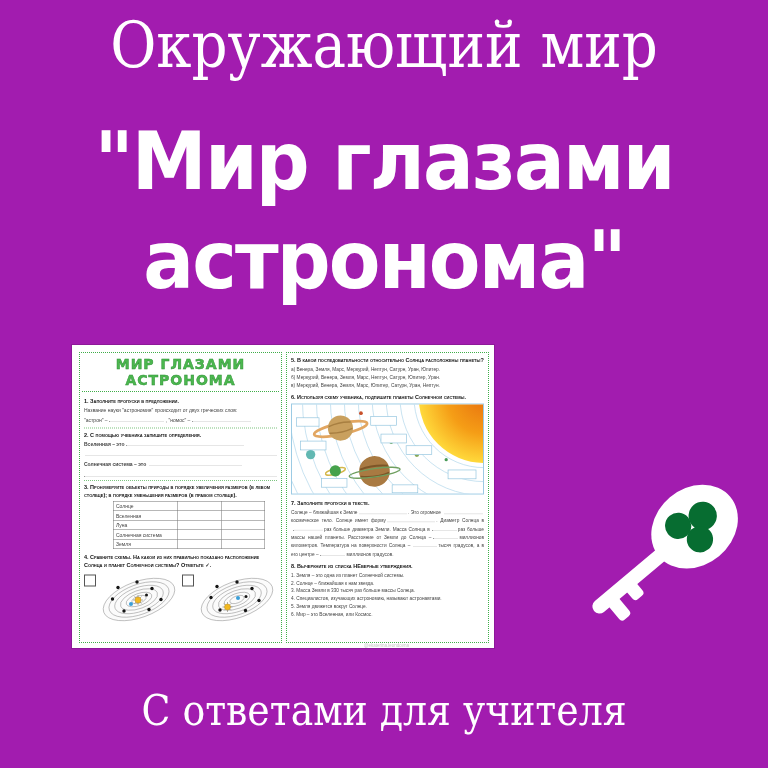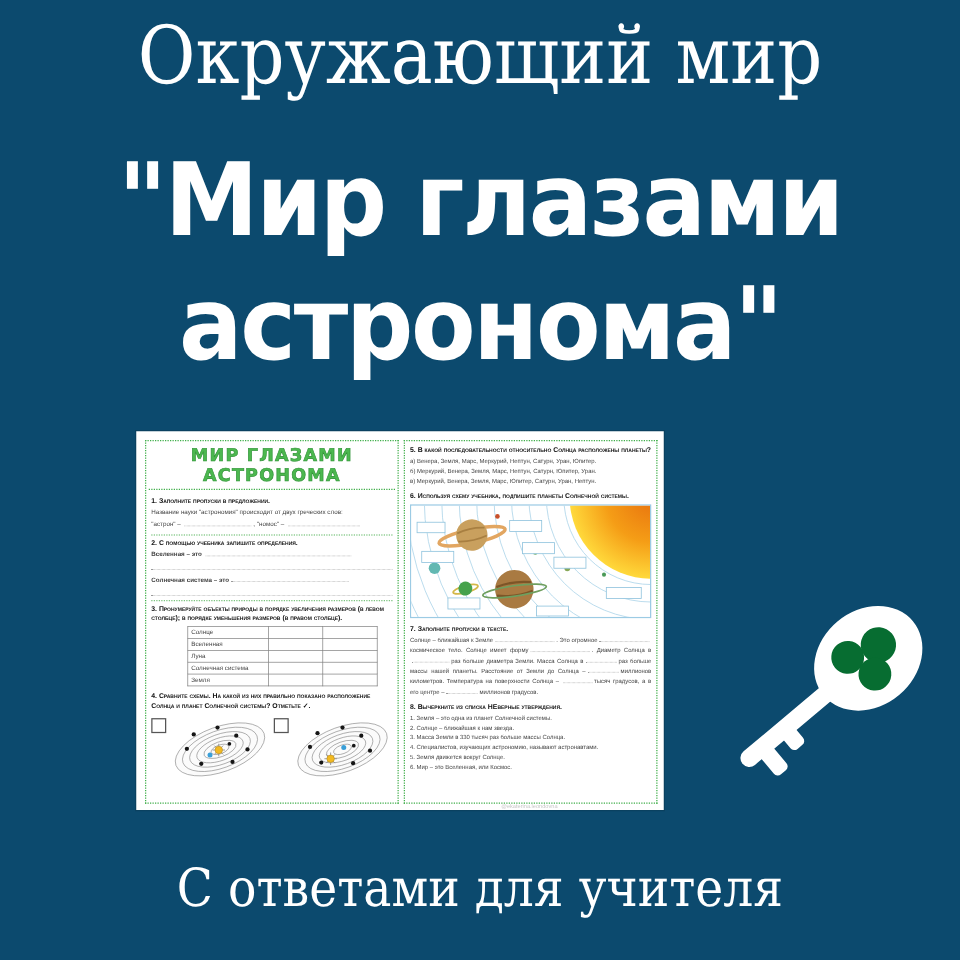--- a/index.html
+++ b/index.html
@@ -1,29 +1,29 @@
 <!DOCTYPE html>
 <html><head>
 <meta charset="utf-8">
 <style>
   html,body{margin:0;padding:0;}
-  .poster{position:relative;width:768px;height:768px;background:#0c4a6e;overflow:hidden;
+  .poster{position:relative;width:768px;height:768px;background:#a21caf;overflow:hidden;
           font-family:"Liberation Sans",sans-serif;}
   
   .top-title{position:absolute;top:8px;left:0;right:0;text-align:center;color:#fff;
     font-family:"DejaVu Serif",serif;font-size:64px;font-weight:400;
     transform:scaleX(0.88);letter-spacing:0px;}
   .headline{position:absolute;top:112px;left:0;right:0;text-align:center;color:#fff;
     font-family:"DejaVu Sans",sans-serif;font-weight:bold;font-size:81px;line-height:1.22;
     transform:scaleX(0.93);letter-spacing:-2px;}
   .caption{position:absolute;top:686px;left:0;right:0;text-align:center;color:#fff;
     font-family:"DejaVu Serif",serif;font-size:42px;transform:scaleX(0.9);}
   
   .sheet{position:absolute;left:72px;top:345px;width:422px;height:303px;background:#fff;
-    box-shadow:0 0 0 1px rgba(0,0,0,.12);overflow:hidden;margin-left:37px;}
+    box-shadow:0 0 0 1px rgba(0,0,0,.12);overflow:hidden;}
   .sheet-inner{width:844px;height:606px;transform:scale(0.5);transform-origin:top left;
     position:relative;color:#2b2b2b;}
   .col{position:absolute;top:14px;height:564px;width:386px;border:2px dotted #3fae49;padding:7px 8px;}
   .col.left{left:14px;}
   .col.right{left:428px;}
   .ws-title{font-family:"DejaVu Sans",sans-serif;font-weight:800;font-size:28px;letter-spacing:2px;
     color:#4cb84f;-webkit-text-stroke:1px #2f9136;text-align:center;
     border-bottom:2px dotted #3fae49;padding-bottom:5px;margin:-2px -4px 6px -4px;}
   .sec{padding:5px 0 7px 0;}
   .sec.rule{border-bottom:2px dotted #7cc47f;}

